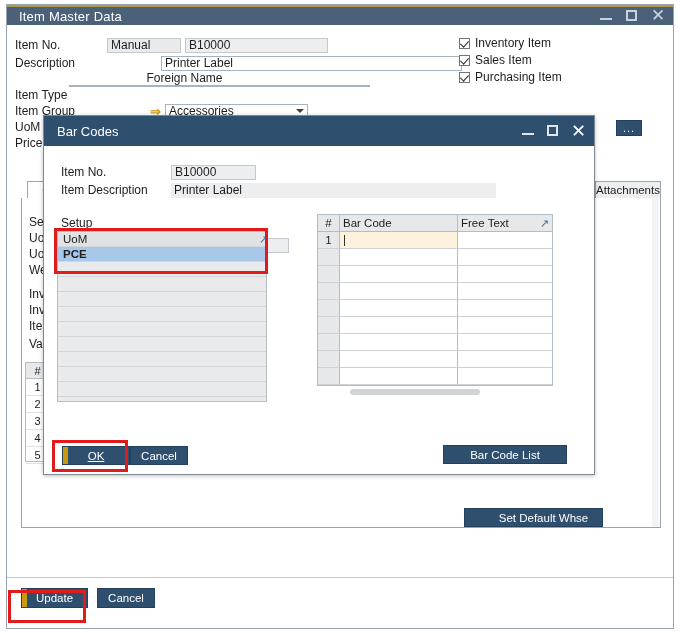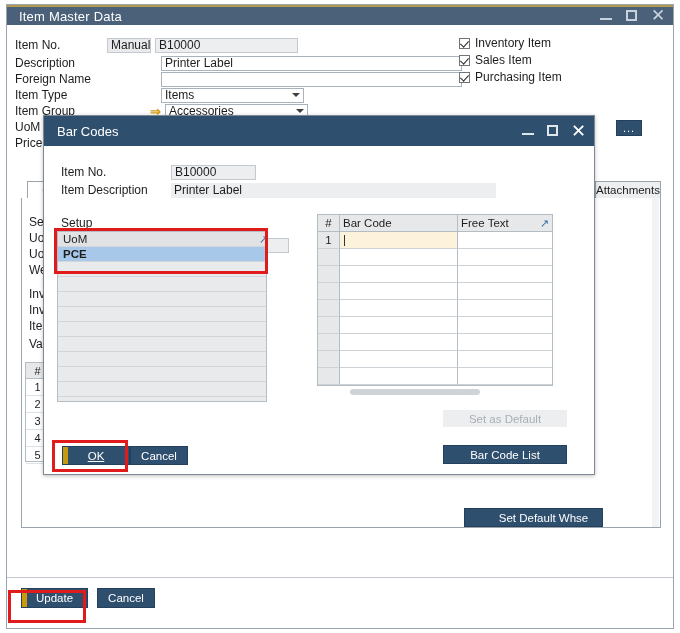--- a/index.html
+++ b/index.html
@@ -410,40 +410,36 @@
         <div class="win-btn wb-min"></div>
         <div class="win-btn wb-max"></div>
         <div class="win-btn wb-close">✕</div>
       </div>
     </div>
 
     <div class="app-body">
 
       <div class="form-row" style="left:8px; top:12px;">
         <div class="lbl" style="width:92px">Item No.</div>
-        <div class="fld grey" style="width:44px">Manual</div>
+        <div class="fld grey" style="width:74px">Manual</div>
         <div class="fld readonly" style="width:143px; margin-left:4px;">B10000</div>
       </div>
 
       <div class="form-row" style="left:8px; top:30px;">
         <div class="lbl" style="width:92px">Description</div>
         <div class="fld" style="width:301px; margin-left:54px;">Printer Label</div>
       </div>
 
-      <div class="form-row" style="left:8px; top:46px;">
+      <div class="form-row" style="left:8px; top:46px;flex-direction:column;">
         <div class="lbl" style="width:92px">Foreign Name</div>
         <div class="fld" style="width:301px; margin-left:54px;"></div>
       </div>
 
       <div class="form-row" style="left:8px; top:62px;">
         <div class="lbl" style="width:92px">Item Type</div>
-        <div class="combo" style="width:143px; margin-left:54px;">
-          <span>Items</span>
-          <span class="arrow"></span>
-        </div>
       </div>
 
       <div class="form-row" style="left:8px; top:78px;">
         <div class="lbl" style="width:92px">Item Group</div>
         <div class="linkarrow" style="width:48px; margin-left:6px; text-align:right; padding-right:4px;">⇒</div>
         <div class="combo" style="width:143px;">
           <span>Accessories</span>
           <span class="arrow"></span>
         </div>
       </div>
@@ -626,21 +622,20 @@
       </div>
     <div class="bc-row">
         <div class="c-num"></div>
         <div class="c-bc"></div>
         <div class="c-ft"></div>
       </div>
   </div>
   <div class="expand-ico" style="left:540px; top:217px;">↗</div>
   <div class="hscroll"></div>
 
-  <div class="ghost-btn" style="position:absolute; left:443px; top:410px; width:124px; height:17px;">Set as Default</div>
 
   <div class="navy-btn" style="position:absolute; left:443px; top:445px; width:124px; height:19px;">Bar Code List</div>
 
   <div class="navy-btn" style="position:absolute; left:62px; top:446px; width:68px; height:19px;text-decoration:underline;">
     <span class="accent-bar"></span>
     <span>OK</span>
   </div>
   <div class="navy-btn" style="position:absolute; left:130px; top:446px; width:58px; height:19px;">Cancel</div>
 
   <div class="redbox" style="left:54px; top:228px; width:214px; height:46px;"></div>

